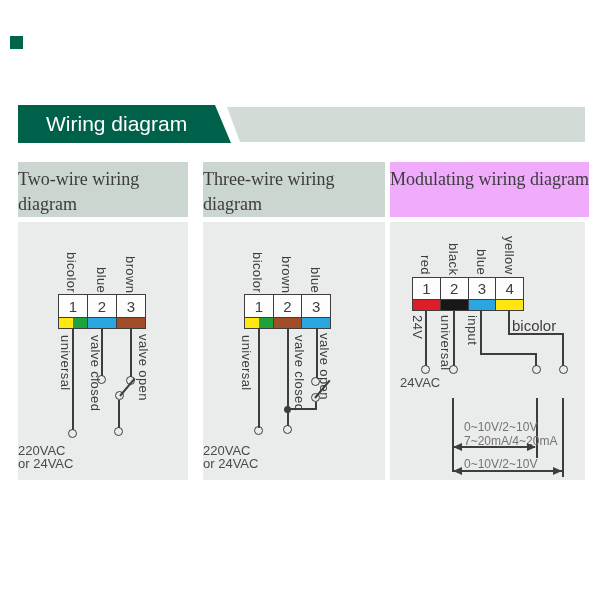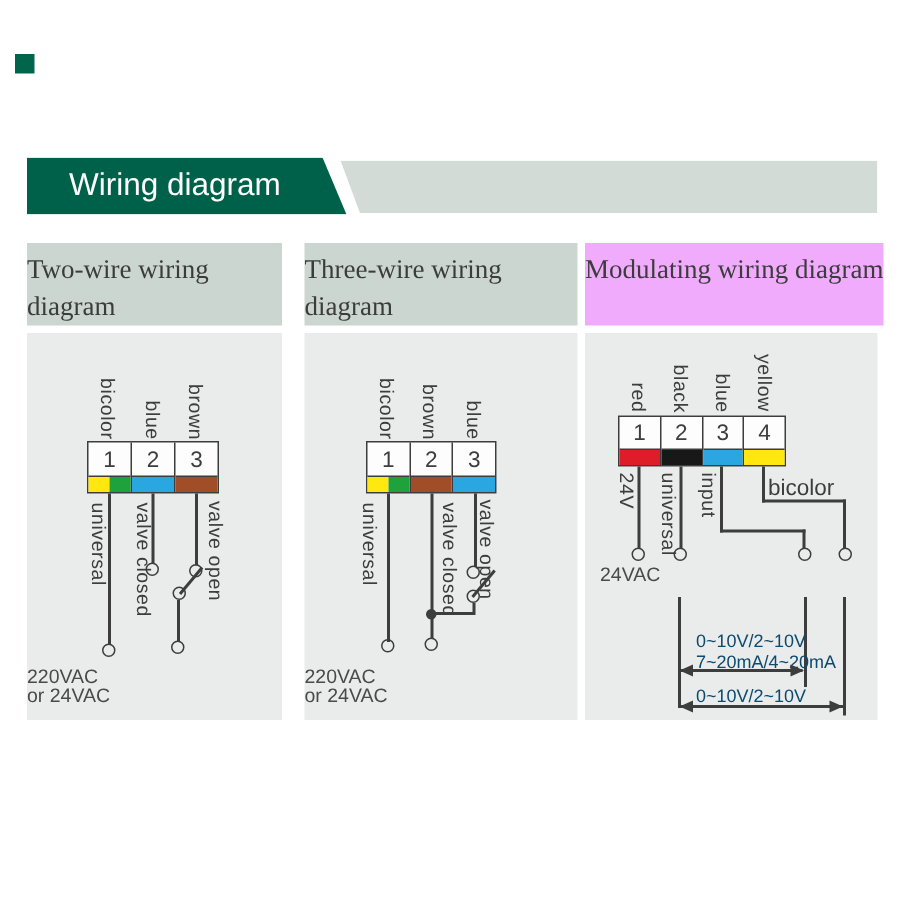--- a/index.html
+++ b/index.html
@@ -40,21 +40,21 @@
            transform-origin:left center; transform:rotate(-50deg); }
 
   .supply { position:absolute; text-align:left; font-size:13px; color:#4a4a4a; }
 
   .dimline { position:absolute; height:1.5px; background:#3d3d3d; }
   .dimv { position:absolute; width:1.5px; background:#3d3d3d; }
   .arr { position:absolute; width:0; height:0; border-top:4px solid transparent;
          border-bottom:4px solid transparent; }
   .arr.left  { border-right:9px solid #3d3d3d; }
   .arr.right { border-left:9px solid #3d3d3d; }
-  .dimtext { position:absolute; font-size:12px; color:#0c4a6e; white-space:nowrap; }
+  .dimtext { position:absolute; font-size:12px; color:#737373; white-space:nowrap; }
 </style>
 </head>
 <body>
 
 <div id="stage">
 
   <div class="accent-square" style="background: rgb(0, 101, 74);"></div>
 
   <div class="banner" style="background: rgb(0, 97, 74);">Wiring diagram</div>
   <div class="banner-tail" style="background: rgb(211, 219, 214);"></div>

